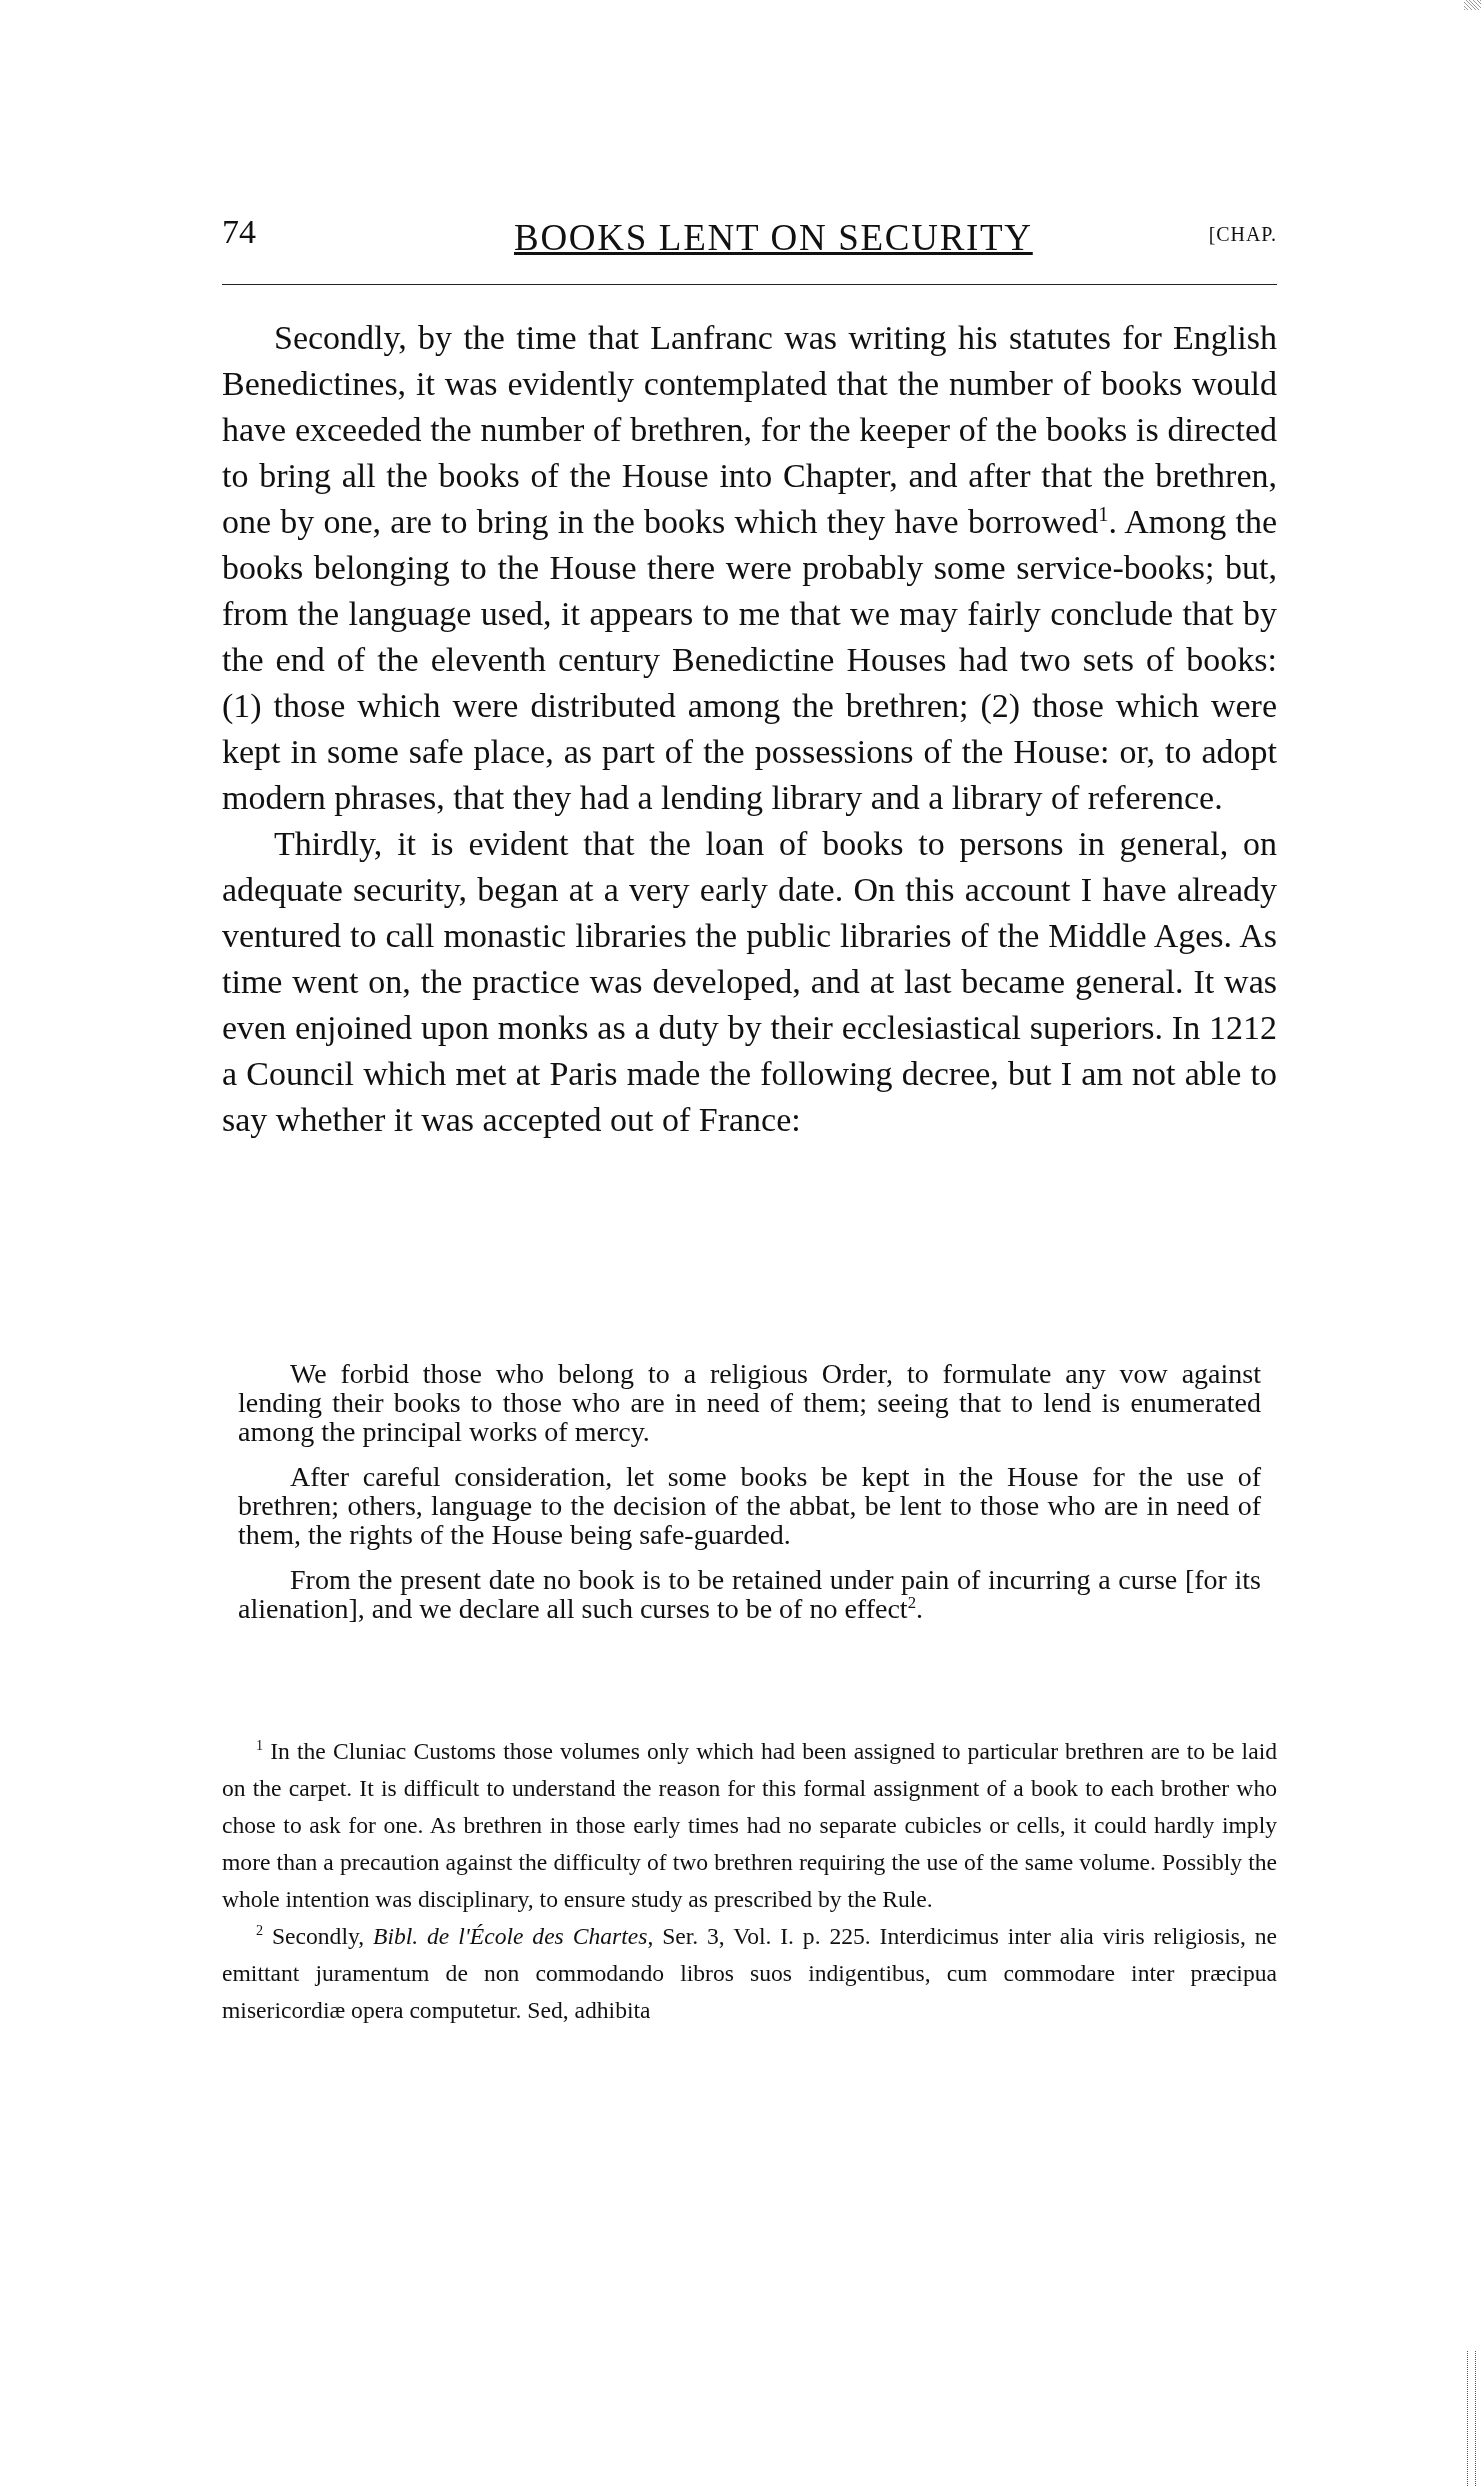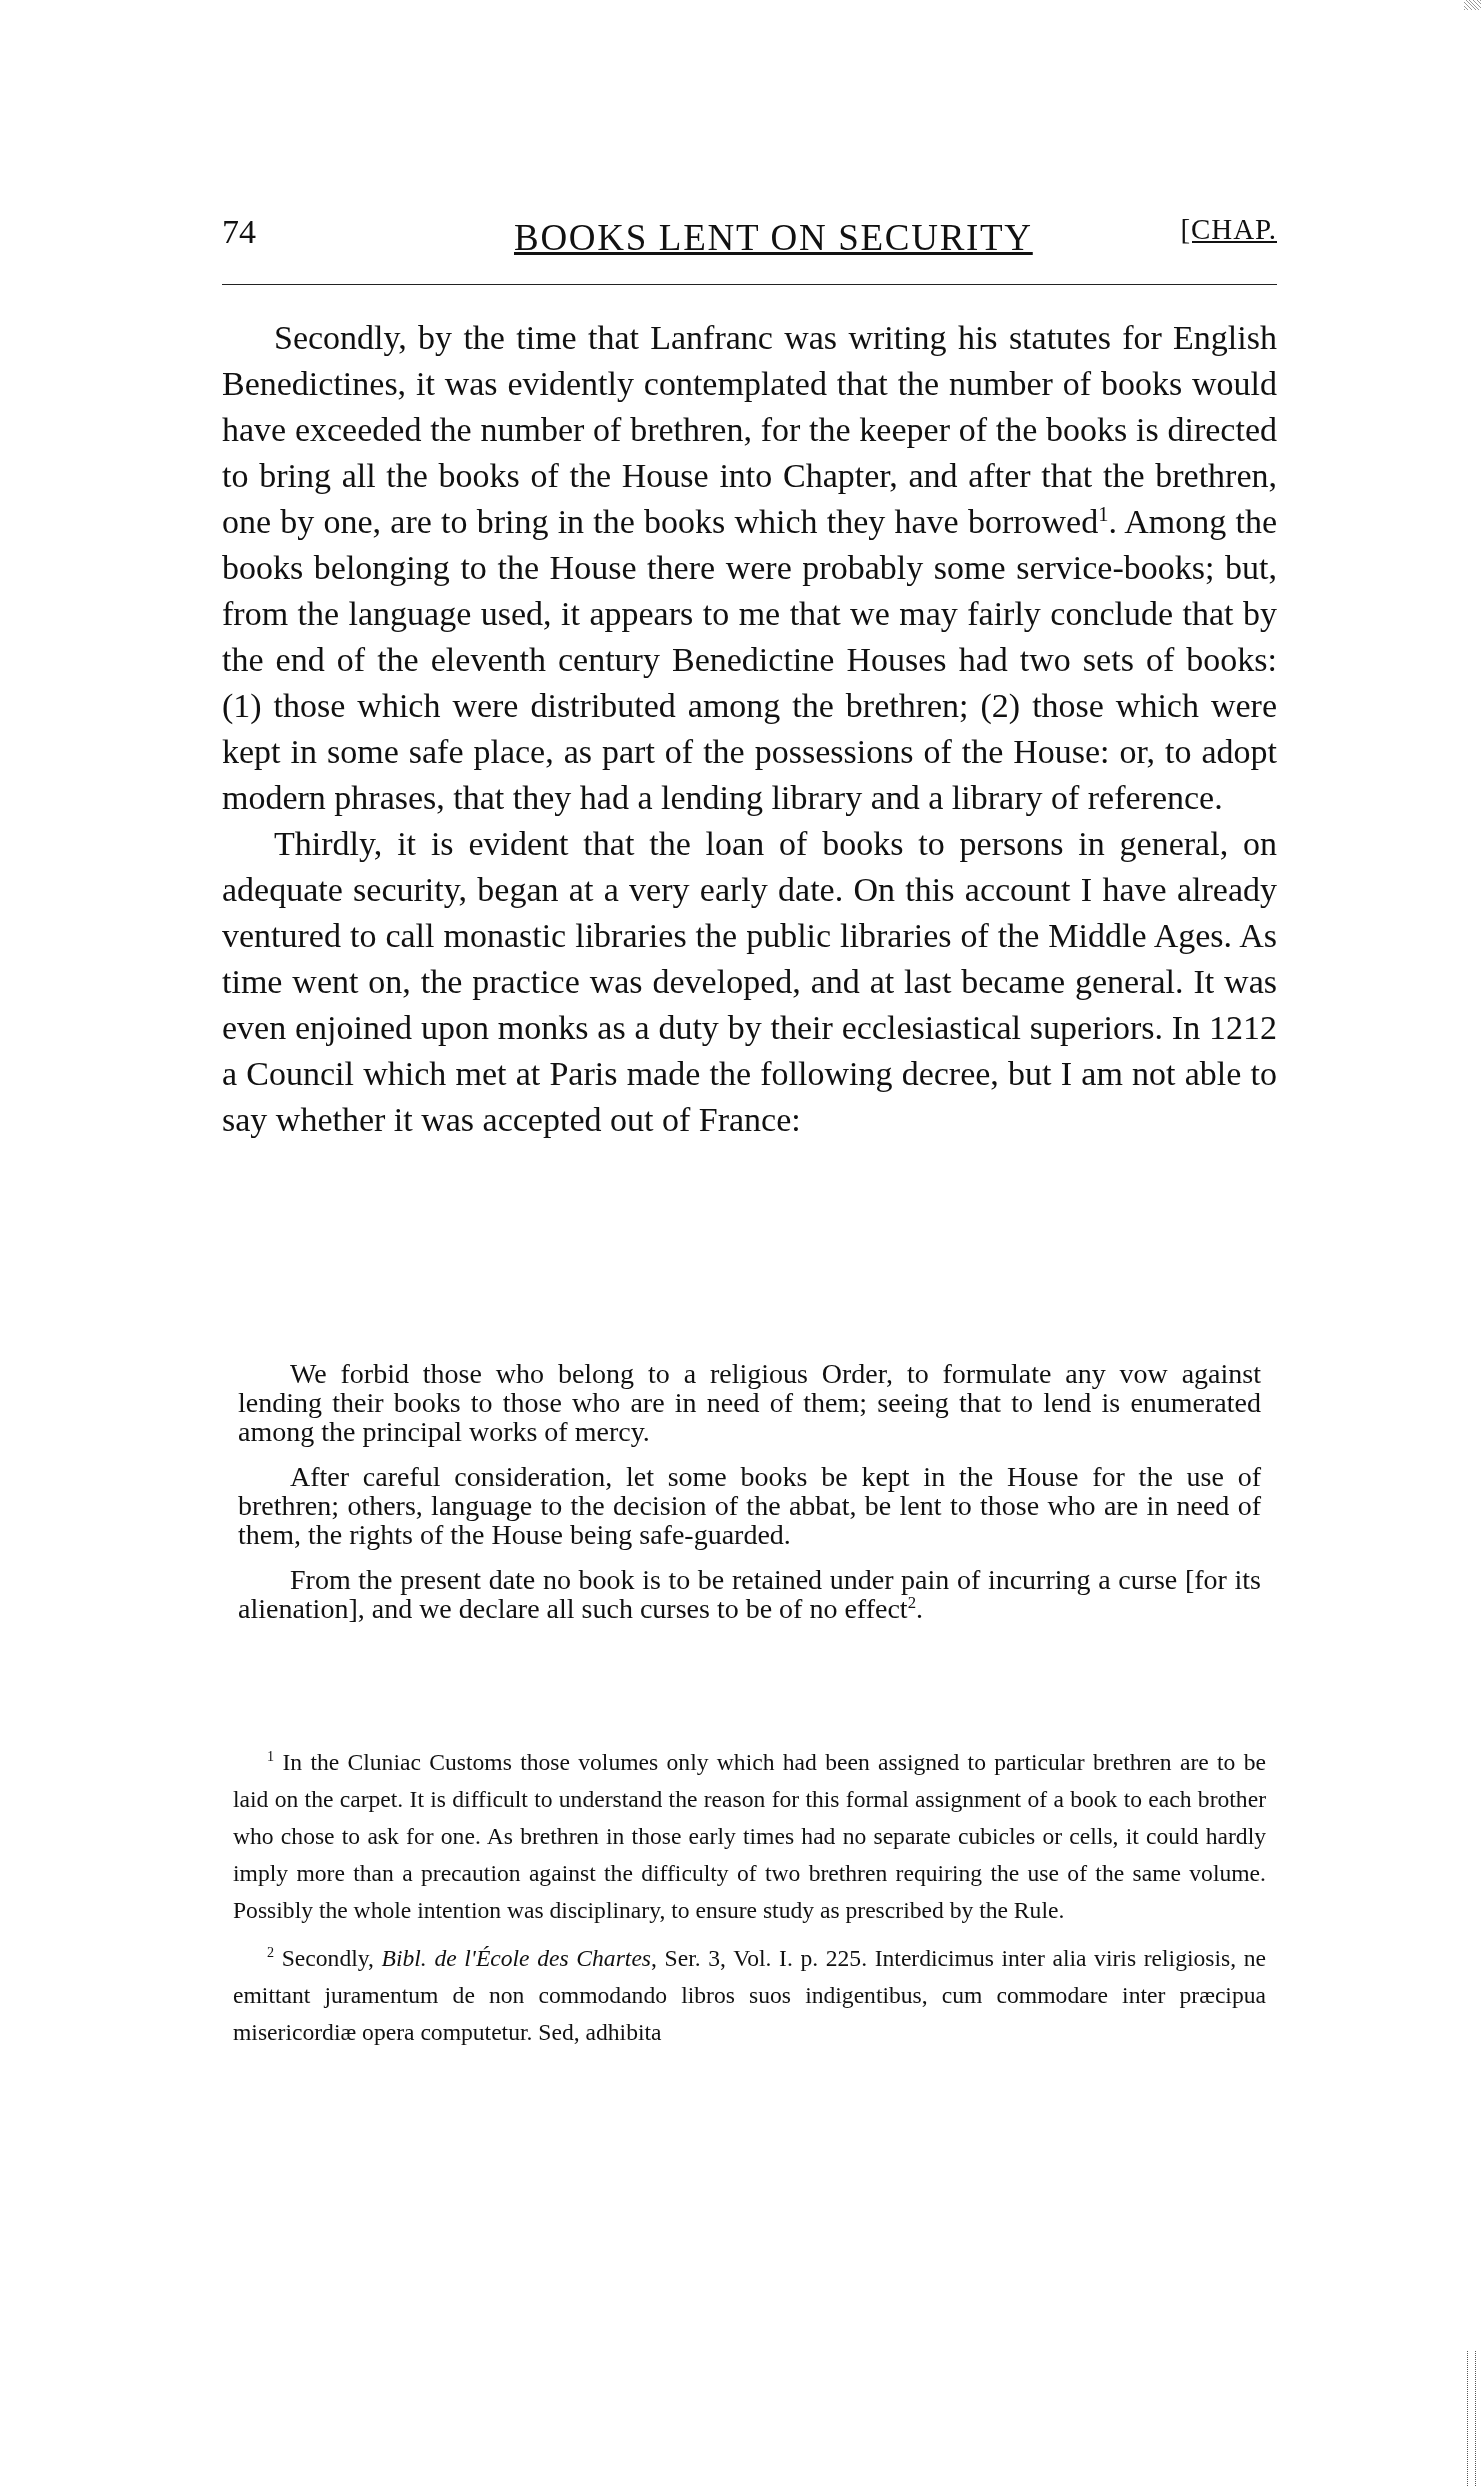--- a/index.html
+++ b/index.html
@@ -40,24 +40,23 @@
     position: absolute;
     left: 292px;
     top: 3.4px;
     font-size: 37px;
     letter-spacing: 1.7px;
     text-decoration: underline;
   }
   .running-head .chap {
     position: absolute;
     right: 0;
-    top: 0;
-    font-size: 29px;
+    top: 10px;
+    font-size: 20px;
     letter-spacing: 0.9px;
-    text-decoration: underline;
   }
   .head-rule {
     position: absolute;
     top: 284px;
     left: 0;
     width: 1055px;
     height: 0;
     border-top: 1.7px solid #222;
   }
   .body-text {
@@ -89,21 +88,21 @@
   .footnotes {
     position: absolute;
     top: 1733px;
     left: 0;
     width: 1055px;
     font-size: 23.6px;
     line-height: 37px;
     text-align: justify;
   }
   .footnotes p {
-    margin: 11px;
+    margin: 0;
     text-indent: 34px;
   }
   sup {
     font-size: 60%;
     line-height: 0;
     vertical-align: super;
   }
   .artifact-top {
     position: absolute;
     right: 1.7px;

